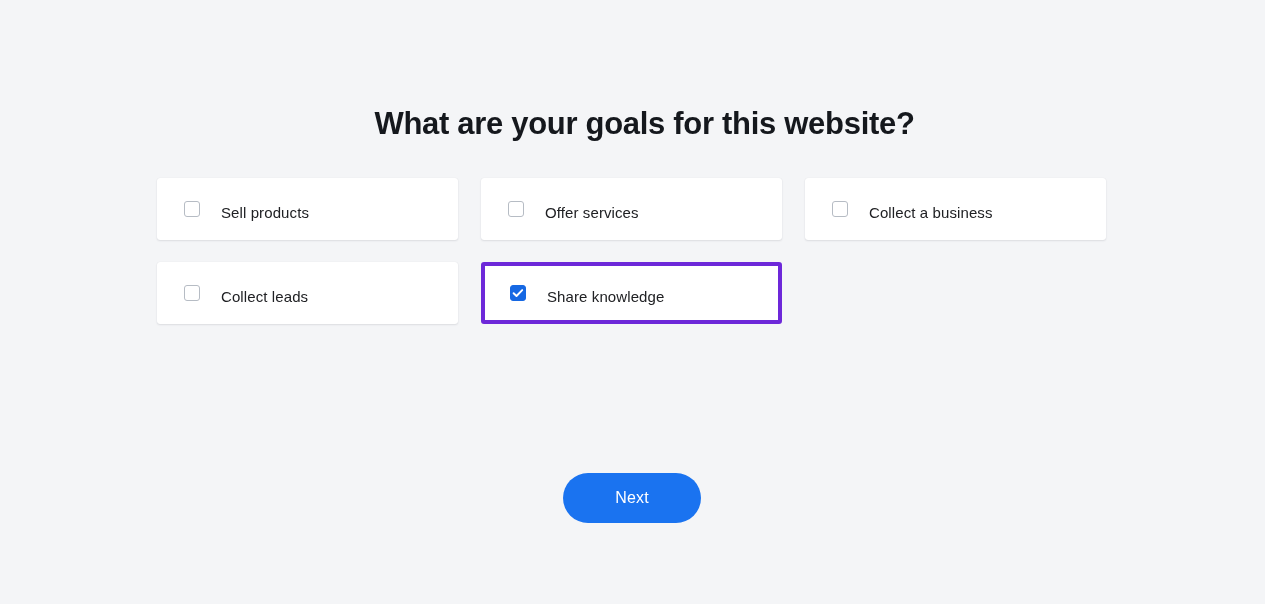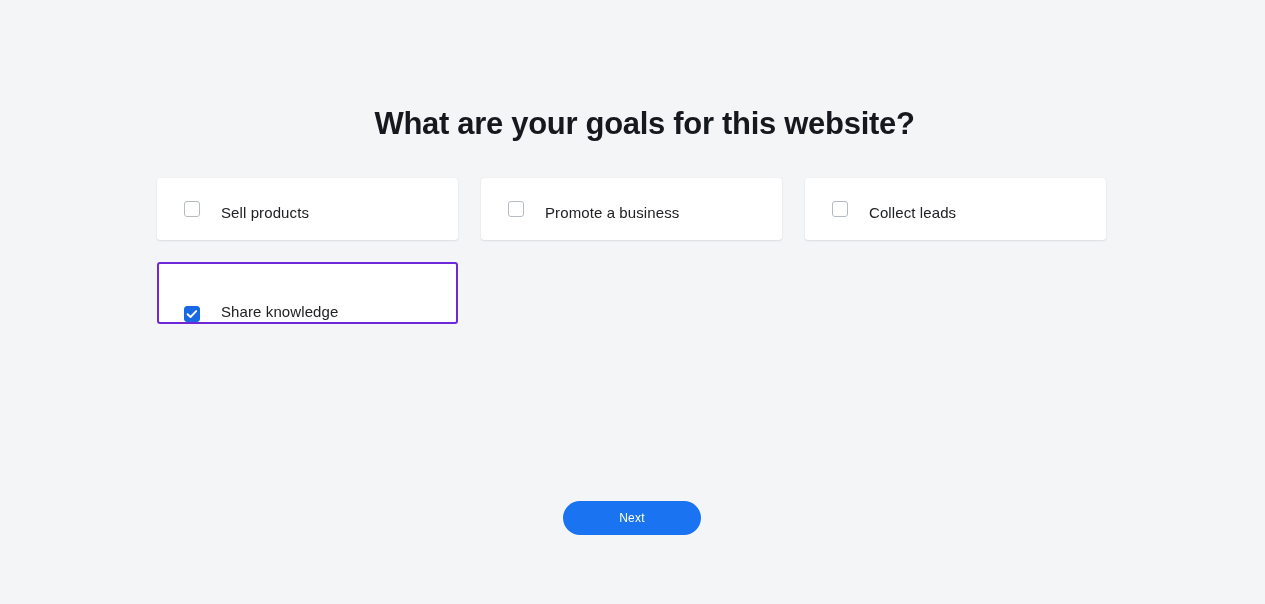--- a/index.html
+++ b/index.html
@@ -54,24 +54,23 @@
     border-radius: 3px;
     box-shadow: 0 1px 2px rgba(22, 28, 45, 0.10), 0 0 1px rgba(22, 28, 45, 0.10);
     display: flex;
     align-items: center;
     padding-left: 26px;
     cursor: pointer;
     user-select: none;
   }
 
   .goal-card.selected {
-    border: 2px solid #6d28d9;
+    border: 4px solid #6d28d9;
     box-shadow: none;
     padding-left: 25px;
-    align-items: flex-end;
   }
 
   .cb {
     width: 16px;
     height: 16px;
     flex: 0 0 16px;
     border: 1px solid #b6bcc4;
     border-radius: 3px;
     background: #ffffff;
     position: relative;
@@ -98,30 +97,30 @@
     font-size: 15px;
     line-height: 20px;
     font-weight: 500;
     color: #202124;
     letter-spacing: 0.1px;
     margin-top: 8px;
   }
 
   .next-button {
     position: absolute;
-    top: 501px;
+    top: 473px;
     left: 563px;
     width: 138px;
-    height: 34px;
+    height: 50px;
     border: none;
     border-radius: 25px;
     background: #1a73f0;
     color: #ffffff;
     font-family: "Liberation Sans", sans-serif;
-    font-size: 12px;
+    font-size: 16px;
     font-weight: 400;
     letter-spacing: 0.2px;
     cursor: pointer;
     display: flex;
     align-items: center;
     justify-content: center;
   }
 </style>
 </head>
 <body>
@@ -130,21 +129,25 @@
 
   <h1 class="page-title">What are your goals for this website?</h1>
 
   <div class="goal-grid">
       <div class="goal-card">
         <span class="cb"></span>
         <span class="goal-label">Sell products</span>
       </div>
       <div class="goal-card">
         <span class="cb"></span>
-        <span class="goal-label">Promote a business</span>
+        <span class="goal-label">Offer services</span>
+      </div>
+      <div class="goal-card">
+        <span class="cb"></span>
+        <span class="goal-label">Collect a business</span>
       </div>
       <div class="goal-card">
         <span class="cb"></span>
         <span class="goal-label">Collect leads</span>
       </div>
       <div class="goal-card selected">
         <span class="cb">
           <svg class="check" viewBox="0 0 14 14">
             <path d="M2.6 7.2 L5.5 10.0 L11.2 4.1" fill="none" stroke="#ffffff" stroke-width="1.9" stroke-linecap="round" stroke-linejoin="round"></path>
           </svg>

